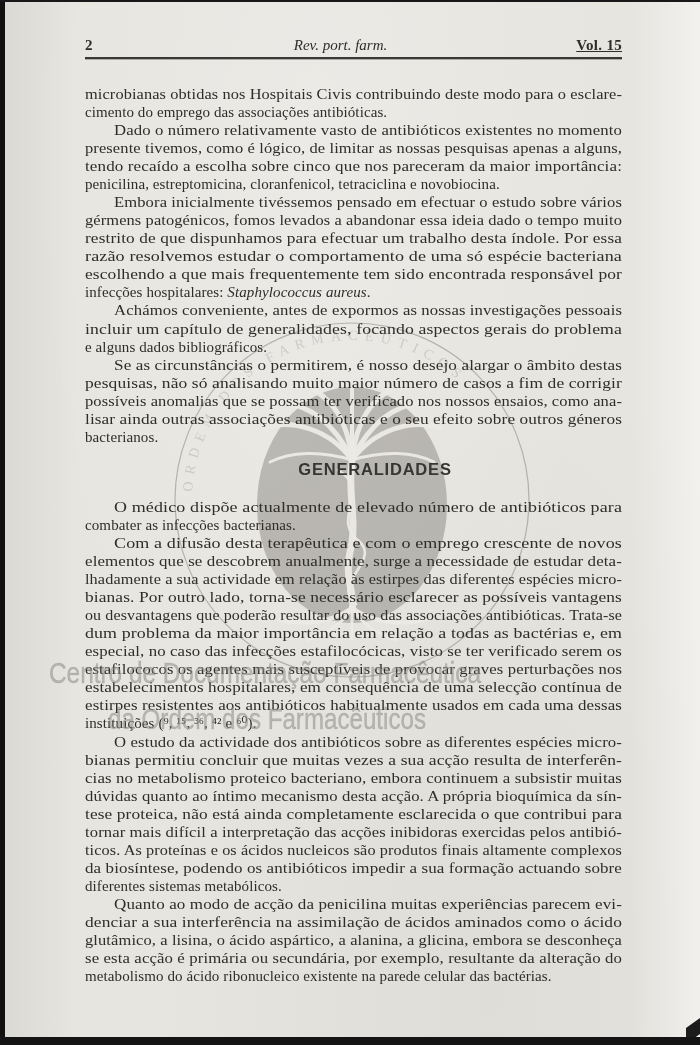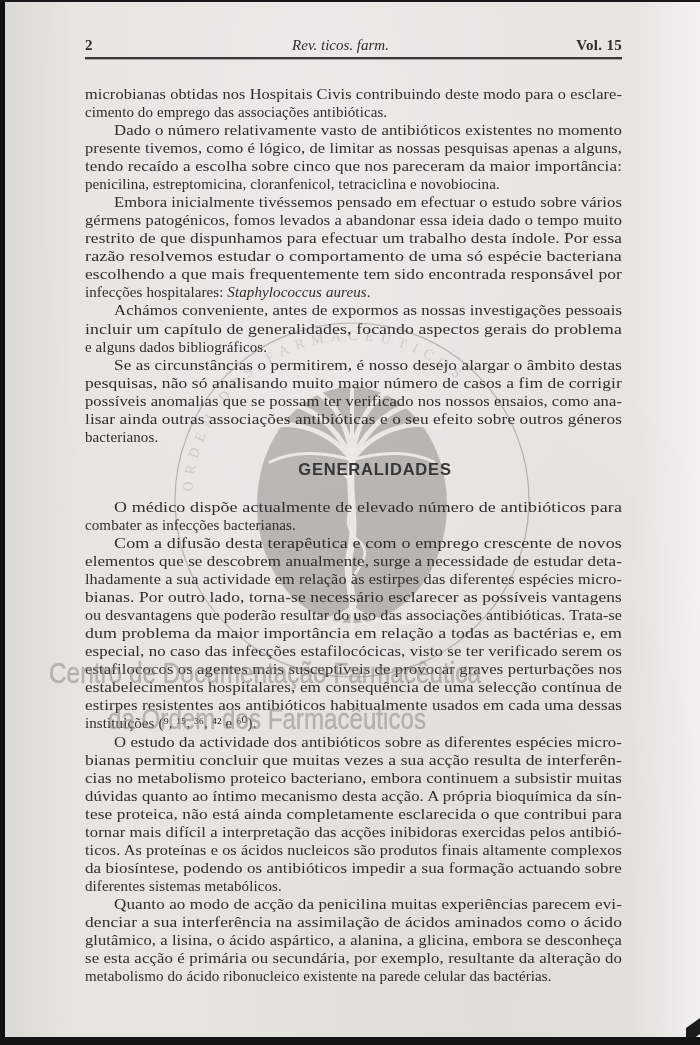--- a/index.html
+++ b/index.html
@@ -18,21 +18,21 @@
     background:
       linear-gradient(to right, rgba(0,0,0,0.055), rgba(0,0,0,0) 11%),
       linear-gradient(to left, rgba(255,255,255,0.45) 0.5%, rgba(255,255,255,0.18) 6%, rgba(255,255,255,0) 10%),
       radial-gradient(ellipse at 45% 15%, rgba(255,255,255,0.20), rgba(255,255,255,0) 55%),
       radial-gradient(ellipse at 70% 95%, rgba(0,0,0,0.035), rgba(0,0,0,0) 50%);
   }
   
   .header{position:absolute;left:85px;top:37px;width:537px;height:18px;font-size:15px;color:#2f2d2a;z-index:4;}
   .pagenum{position:absolute;left:0;top:0;font-weight:bold;}
   .journal{position:absolute;left:0;right:26px;top:0;text-align:center;font-style:italic;}
-  .volume{position:absolute;right:0;top:0;font-weight:bold;letter-spacing:0.3px;}
+  .volume{position:absolute;right:0;top:0;font-weight:bold;letter-spacing:0.3px;text-decoration:underline;}
   .rule{position:absolute;left:85px;top:57px;width:537px;height:2px;background:#3b3936;box-shadow:0 1px 0 rgba(59,57,54,0.35);z-index:4;}
   
   .article-svg{position:absolute;left:85px;top:85px;z-index:4;overflow:visible;}
   .line{fill:#2f2d2a;font-family:"Liberation Serif","DejaVu Serif",serif;font-size:15px;letter-spacing:0.1px;}
   .heading-text{fill:#363634;font-family:"Liberation Sans","DejaVu Sans",sans-serif;font-weight:bold;font-size:16.5px;letter-spacing:0.8px;}
   
   .seal-svg{position:absolute;left:162px;top:310px;z-index:2;}
   .seal-ring{fill:none;stroke:rgba(95,93,90,0.38);stroke-width:1.2;}
   .seal-arc{fill:rgba(85,83,80,0.20);font-family:"Liberation Serif",serif;font-size:14px;letter-spacing:7px;}
   .seal-oval{fill:rgba(118,116,111,0.42);}
@@ -77,21 +77,21 @@
       <path class="tree" stroke-width="4" d="M190,298 C170,312 142,316 118,310"></path>
       <path class="tree" stroke-width="4" d="M190,298 C210,312 238,316 262,310"></path>
       <path class="tree" stroke-width="3" d="M189,300 C178,316 160,326 146,330"></path>
       <path class="tree" stroke-width="3" d="M191,300 C202,316 220,326 234,330"></path>
       <path class="tree" stroke-width="3" d="M190,300 C190,314 190,322 190,330"></path>
     </g>
   </svg>
 
   <div class="header">
     <span class="pagenum">2</span>
-    <span class="journal">Rev. ticos. farm.</span>
+    <span class="journal">Rev. port. farm.</span>
     <span class="volume">Vol. 15</span>
   </div>
   <div class="rule"></div>
 
   <svg id="article-svg" class="article-svg" width="537" height="910" viewBox="0 0 537 910">
       <text x="0" y="13.8" class="line" textLength="537" lengthAdjust="spacingAndGlyphs">microbianas obtidas nos Hospitais Civis contribuindo deste modo para o esclare-</text>
       <text x="0" y="31.9" class="line">cimento do emprego das associações antibióticas.</text>
       <text x="29" y="49.9" class="line" textLength="508" lengthAdjust="spacingAndGlyphs">Dado o número relativamente vasto de antibióticos existentes no momento</text>
       <text x="0" y="68.0" class="line" textLength="537" lengthAdjust="spacingAndGlyphs">presente tivemos, como é lógico, de limitar as nossas pesquisas apenas a alguns,</text>
       <text x="0" y="86.0" class="line" textLength="537" lengthAdjust="spacingAndGlyphs">tendo recaído a escolha sobre cinco que nos pareceram da maior importância:</text>

